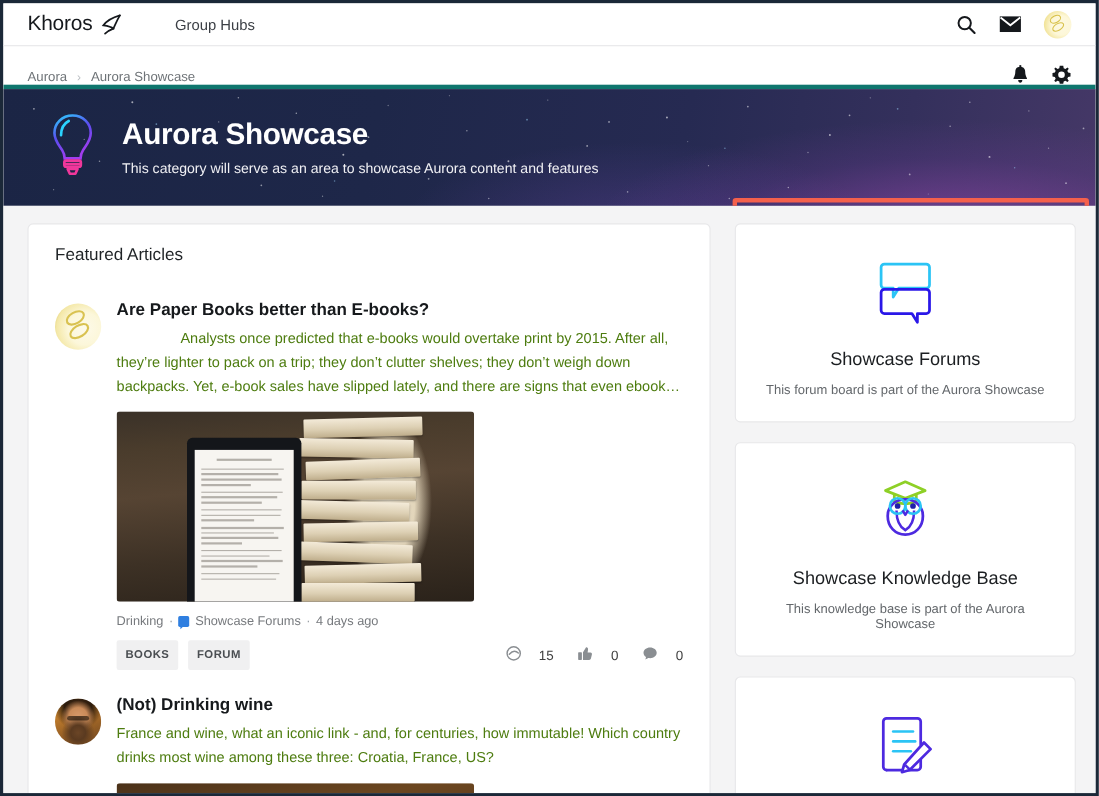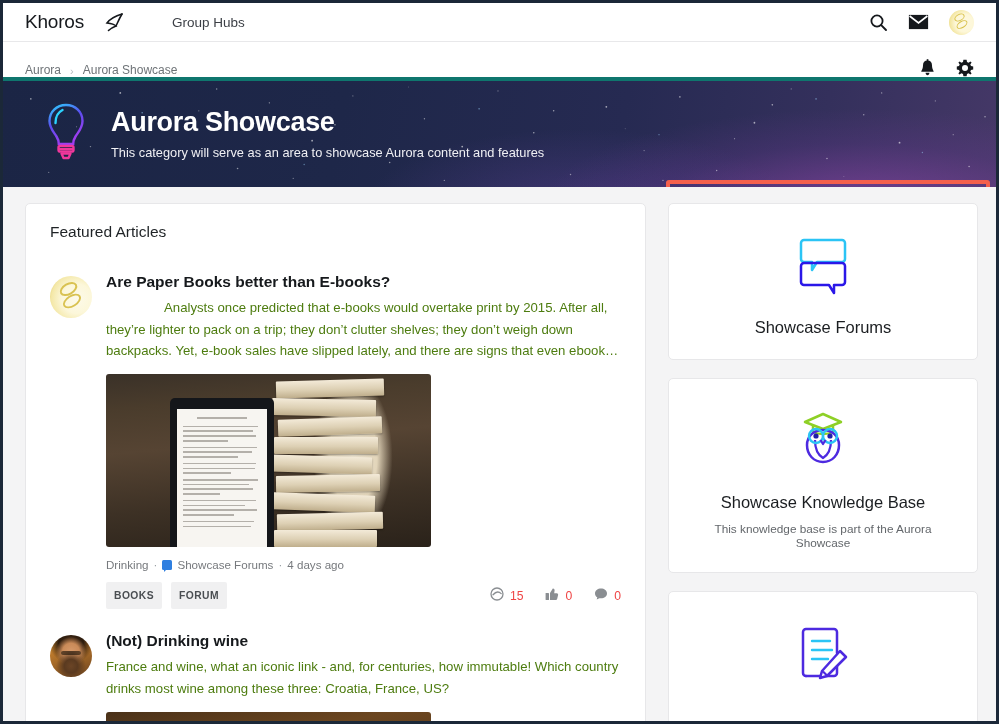--- a/index.html
+++ b/index.html
@@ -28,21 +28,21 @@
     background: #ffffff;
     display: flex;
     align-items: center;
     padding: 0 22px 0 22px;
     border-bottom: 1px solid #e8e8ea;
     position: relative;
   }
   .brand {
     display: flex;
     align-items: center;
-    gap: 18px;
+    gap: 5px;
     margin-right: 48px;
   }
   .brand-name {
     font-size: 19px;
     font-weight: 400;
     color: #15181c;
     letter-spacing: -0.2px;
   }
   .brand-mark { display: block; }
   .nav-link {
@@ -311,23 +311,23 @@
   }
   .stats {
     margin-left: auto;
     display: flex;
     align-items: center;
     gap: 22px;
   }
   .stat {
     display: flex;
     align-items: center;
-    gap: 6px;
+    gap: 16px;
     font-size: 12.2px;
-    color: #ef4444;
+    color: #404040;
   }
 
   
   .side-card {
     padding: 24px 18px 22px 18px;
     text-align: center;
     margin-bottom: 18px;
   }
   .side-icon { height: 76px; display: flex; align-items: center; justify-content: center; }
   .side-title {
@@ -595,20 +595,21 @@
     <div class="col-side">
 
       <div class="card side-card">
         <div class="side-icon">
           <svg width="62" height="58" viewBox="0 0 62 58">
             <path d="M12 3 L50 3 A3 3 0 0 1 53 6 L53 22 A3 3 0 0 1 50 25 L25 25 L20 33 L20 25 L12 25 A3 3 0 0 1 9 22 L9 6 A3 3 0 0 1 12 3 Z" fill="none" stroke="#2bc4f5" stroke-width="2.5" stroke-linejoin="round"></path>
             <path d="M12 26 L50 26 A3 3 0 0 1 53 29 L53 45 A3 3 0 0 1 50 48 L42 48 L42 56 L37 48 L12 48 A3 3 0 0 1 9 45 L9 29 A3 3 0 0 1 12 26 Z" fill="none" stroke="#2a17e8" stroke-width="2.5" stroke-linejoin="round"></path>
           </svg>
         </div>
         <div class="side-title">Showcase Forums</div>
+        <div class="side-desc">This forum board is part of the Aurora Showcase</div>
       </div>
 
       <div class="card side-card">
         <div class="side-icon">
           <svg width="62" height="62" viewBox="0 0 62 62">
             <path d="M31 4 L49 12 L31 19 L13 12 Z" fill="none" stroke="#8ed026" stroke-width="2.5" stroke-linejoin="round"></path>
             <path d="M21 15 L21 22 C21 22 25 24 31 24 C37 24 41 22 41 22 L41 15" fill="none" stroke="#8ed026" stroke-width="2.5" stroke-linejoin="round"></path>
             <path d="M15 35 C15 26 22 20 31 20 C40 20 47 26 47 35 C47 45 40 52 31 52 C22 52 15 45 15 35 Z" fill="none" stroke="#4d2ae0" stroke-width="2.5"></path>
             <path d="M23 30 C23 38 26 45 31 48 C36 45 39 38 39 30" fill="none" stroke="#4d2ae0" stroke-width="2.3"></path>
             <circle cx="24" cy="26" r="7" fill="none" stroke="#2bc4f5" stroke-width="2.4"></circle>

